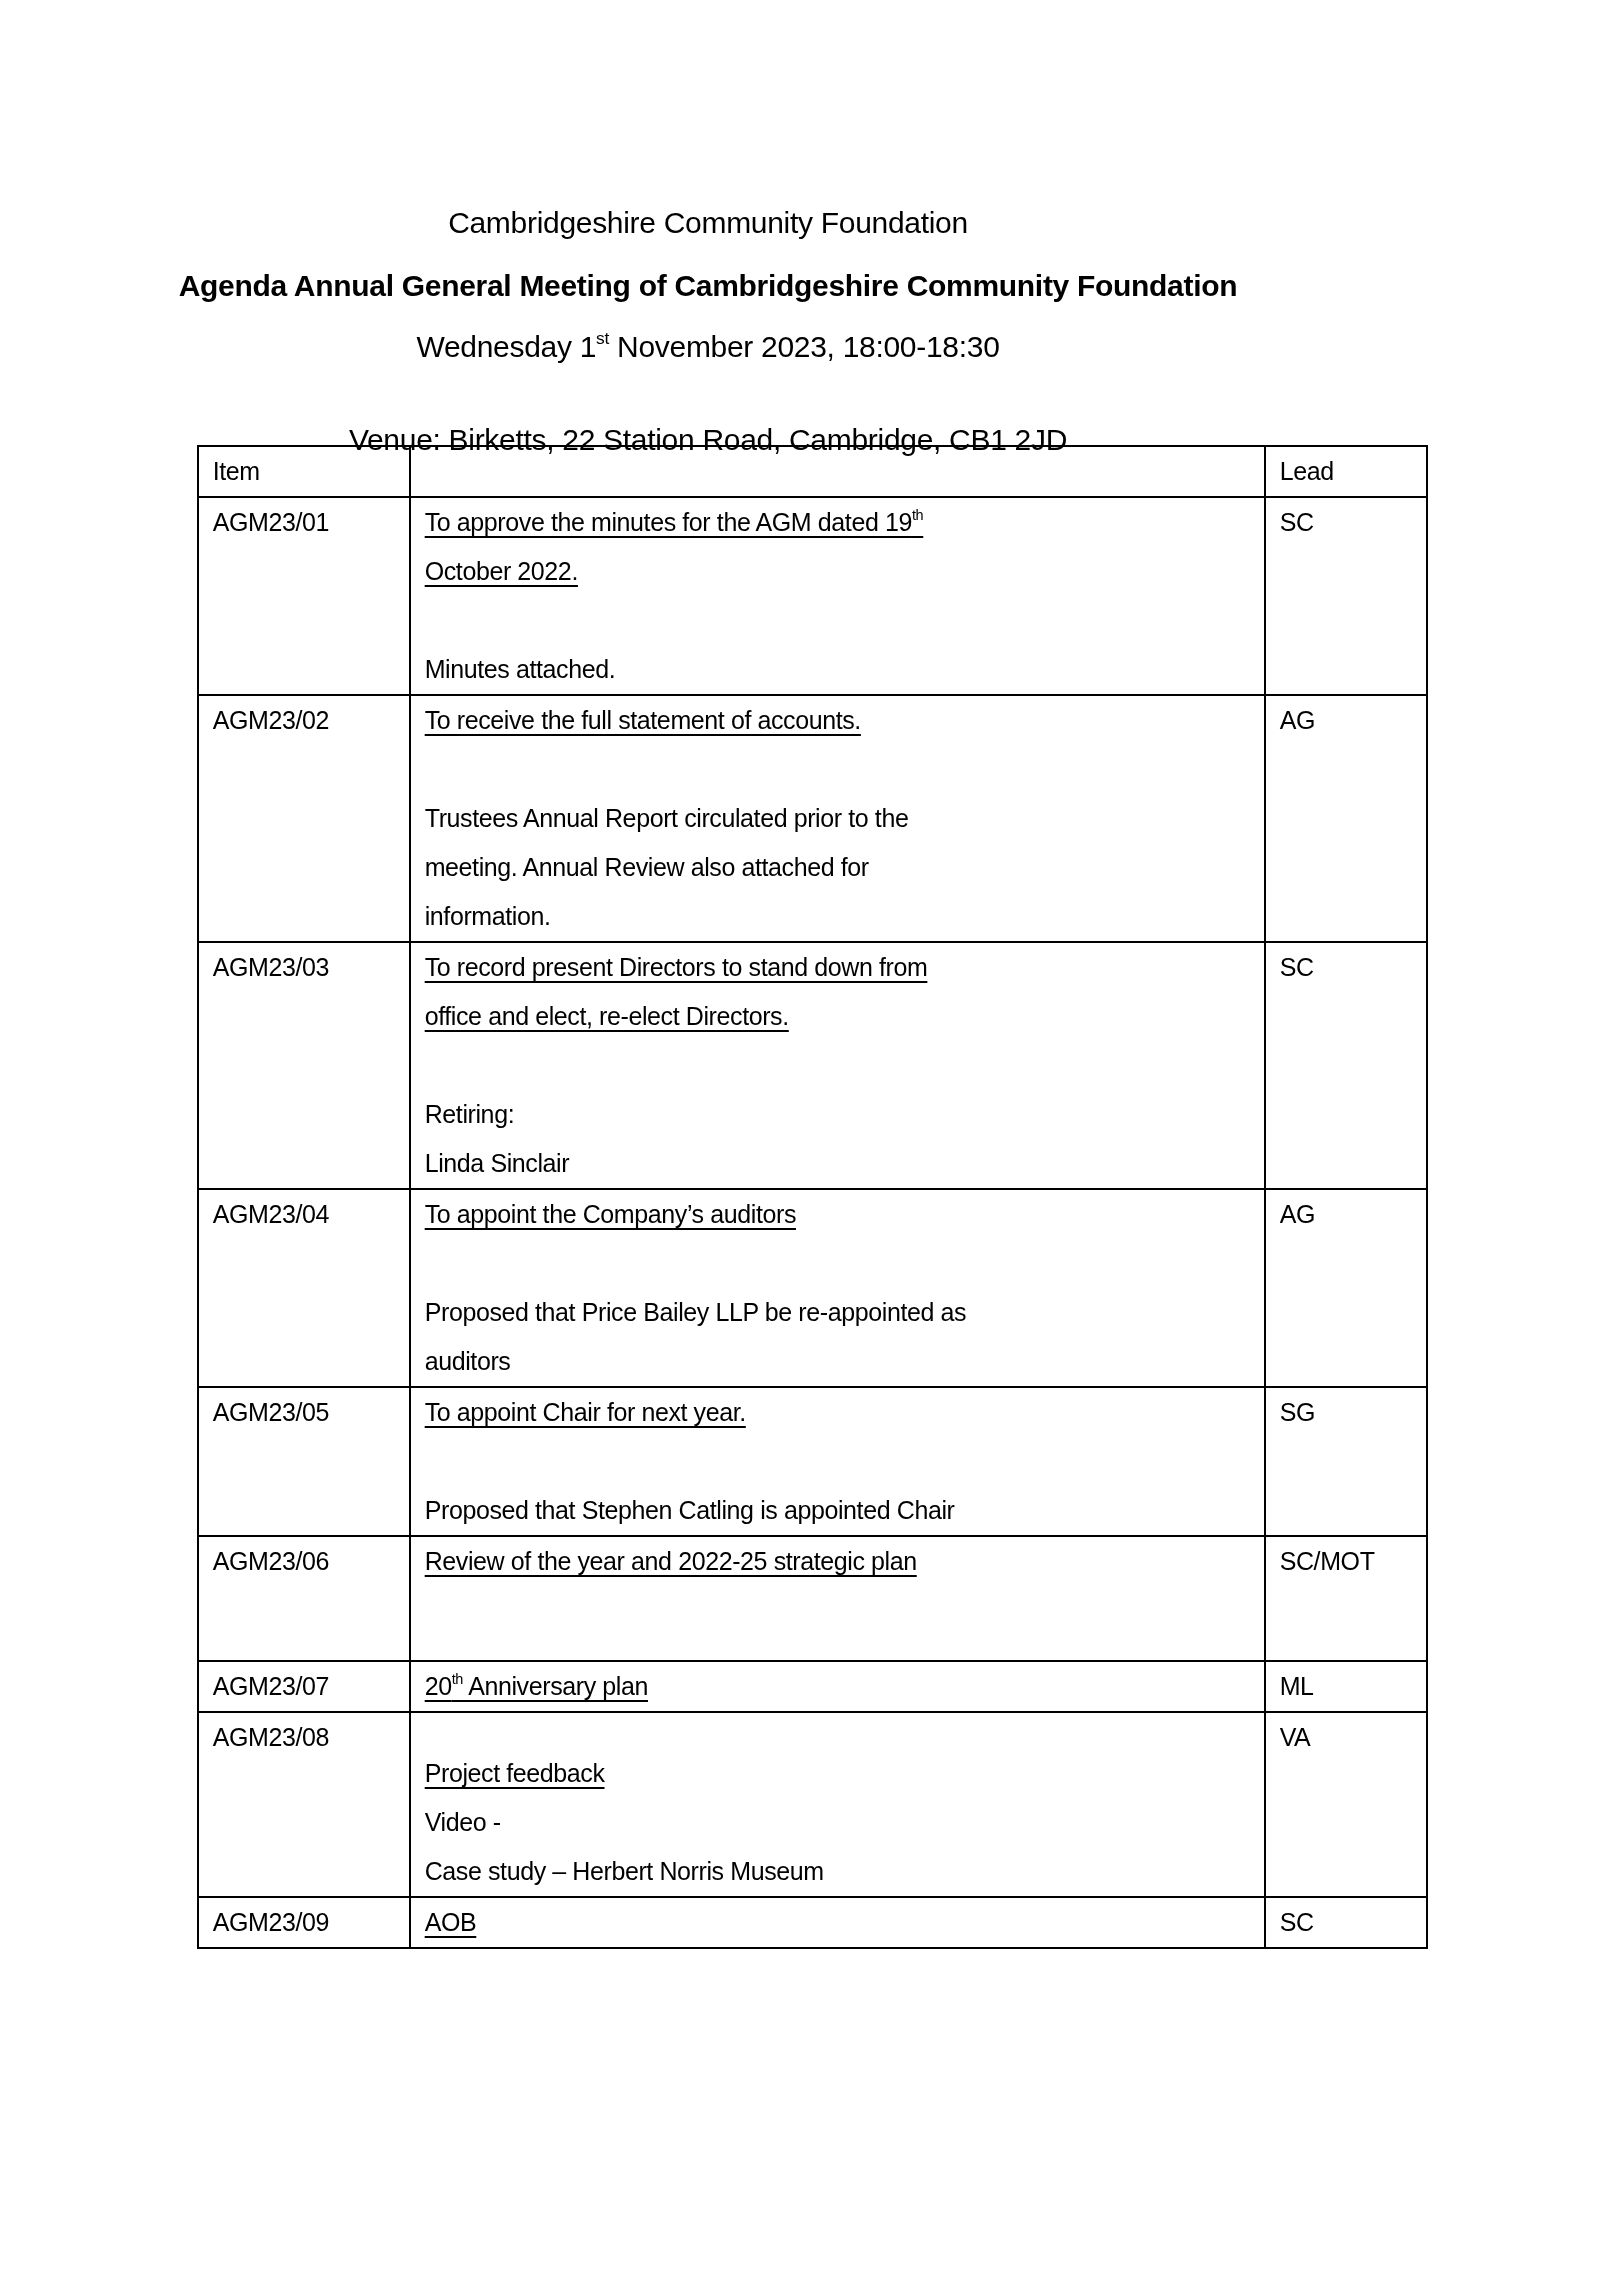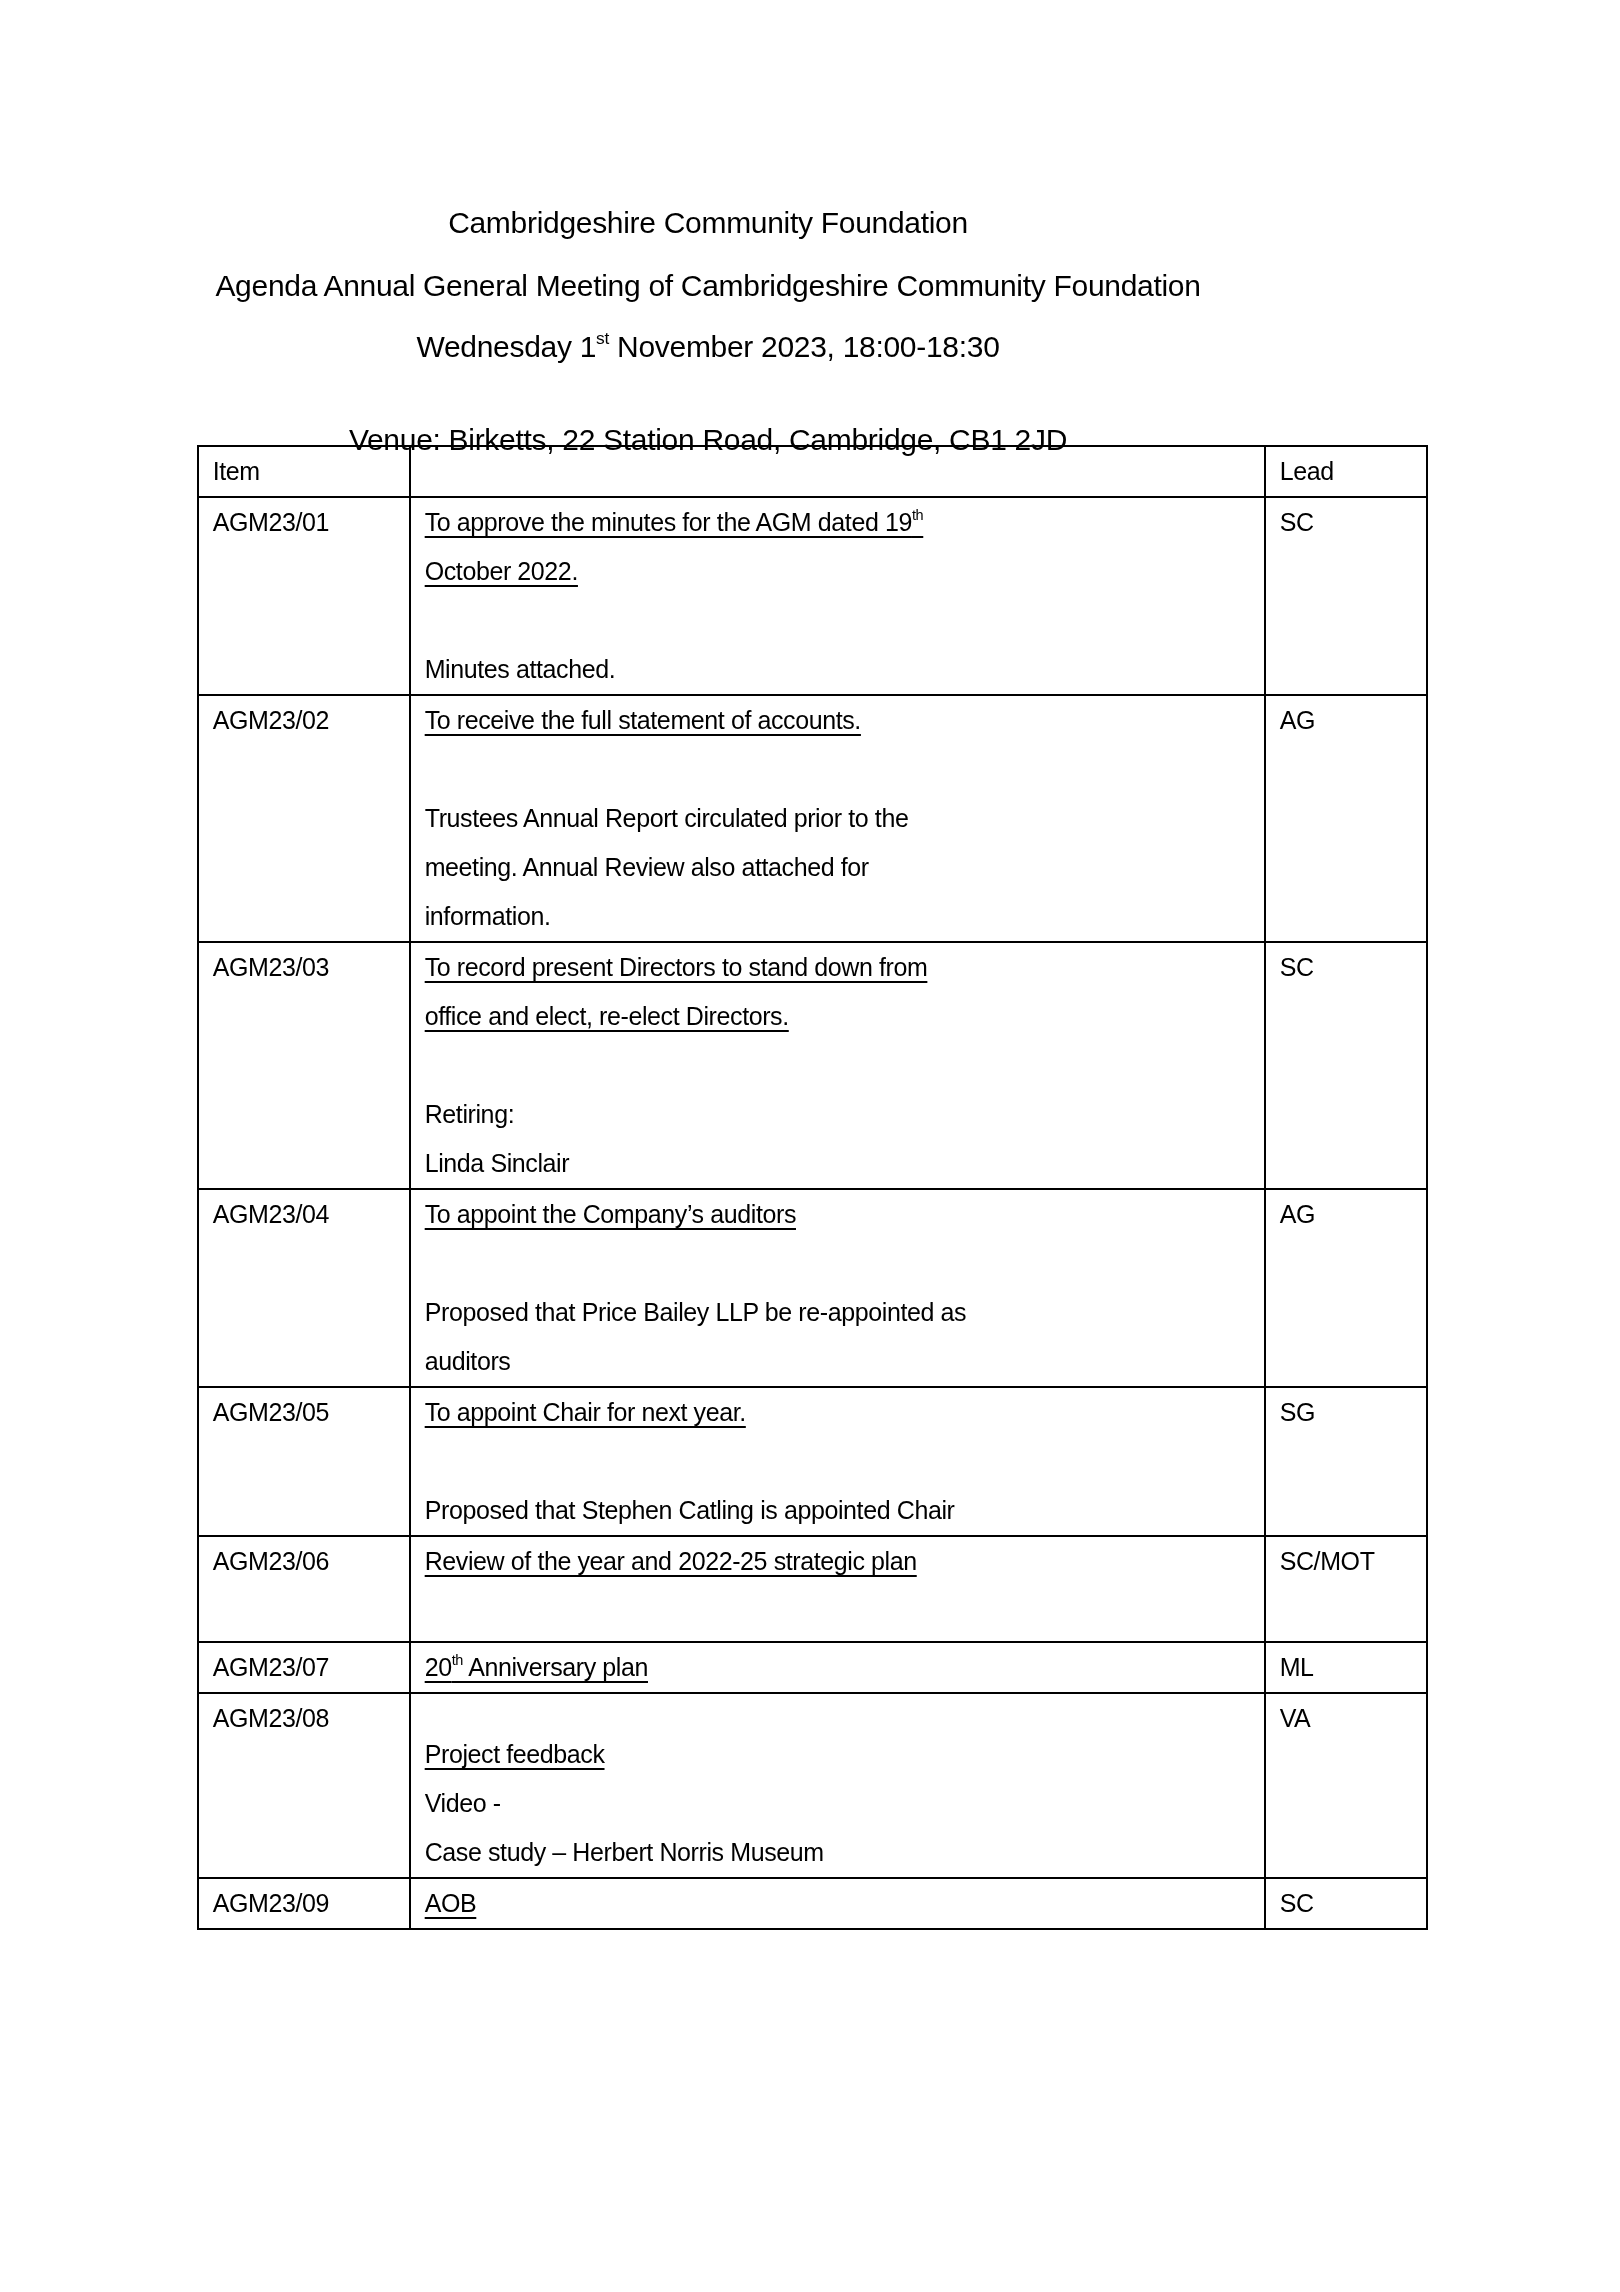--- a/index.html
+++ b/index.html
@@ -27,21 +27,21 @@
   col.c-lead { width: 162px; }
   .u { text-decoration: underline; text-decoration-thickness: 2px; text-underline-offset: 4.9px; }
   .line { display: block; }
   .blank { display: block; height: 49px; }
 </style>
 </head>
 <body>
 
 <div class="title-block">
   <div class="title-line" style="top:203px;">Cambridgeshire Community Foundation</div>
-  <div class="title-line" style="top:266px;">Agenda Annual General Meeting of Cambridgeshire Community Foundation</div>
+  <div class="title-line" style="top:266px;font-weight:bold;">Agenda Annual General Meeting of Cambridgeshire Community Foundation</div>
   <div class="title-line" style="top:327px;"><span>Wednesday 1</span><sup>st</sup><span> November 2023, 18:00-18:30</span></div>
   <div class="title-line" style="top:390px;margin-top:30px;">Venue: Birketts, 22 Station Road, Cambridge, CB1 2JD</div>
 </div>
 
 <table class="agenda">
   <colgroup>
       <col class="c-item">
       <col class="c-desc">
       <col class="c-lead">
     </colgroup>
@@ -101,21 +101,21 @@
   <tr style="height:149px;border-radius:30px;">
     <td>AGM23/05</td>
     <td>
       <span class="line u">To appoint Chair for next year.</span>
       <span class="blank"></span>
       <span class="line">Proposed that Stephen Catling is appointed Chair</span>
     </td>
     <td>SG</td>
   </tr>
 
-  <tr style="height:106px;">
+  <tr style="height:125px;">
     <td>AGM23/06</td>
     <td>
       <span class="line u">Review of the year and 2022-25 strategic plan</span>
     </td>
     <td>SC/MOT</td>
   </tr>
 
   <tr style="height:51px;">
     <td>AGM23/07</td>
     <td>

